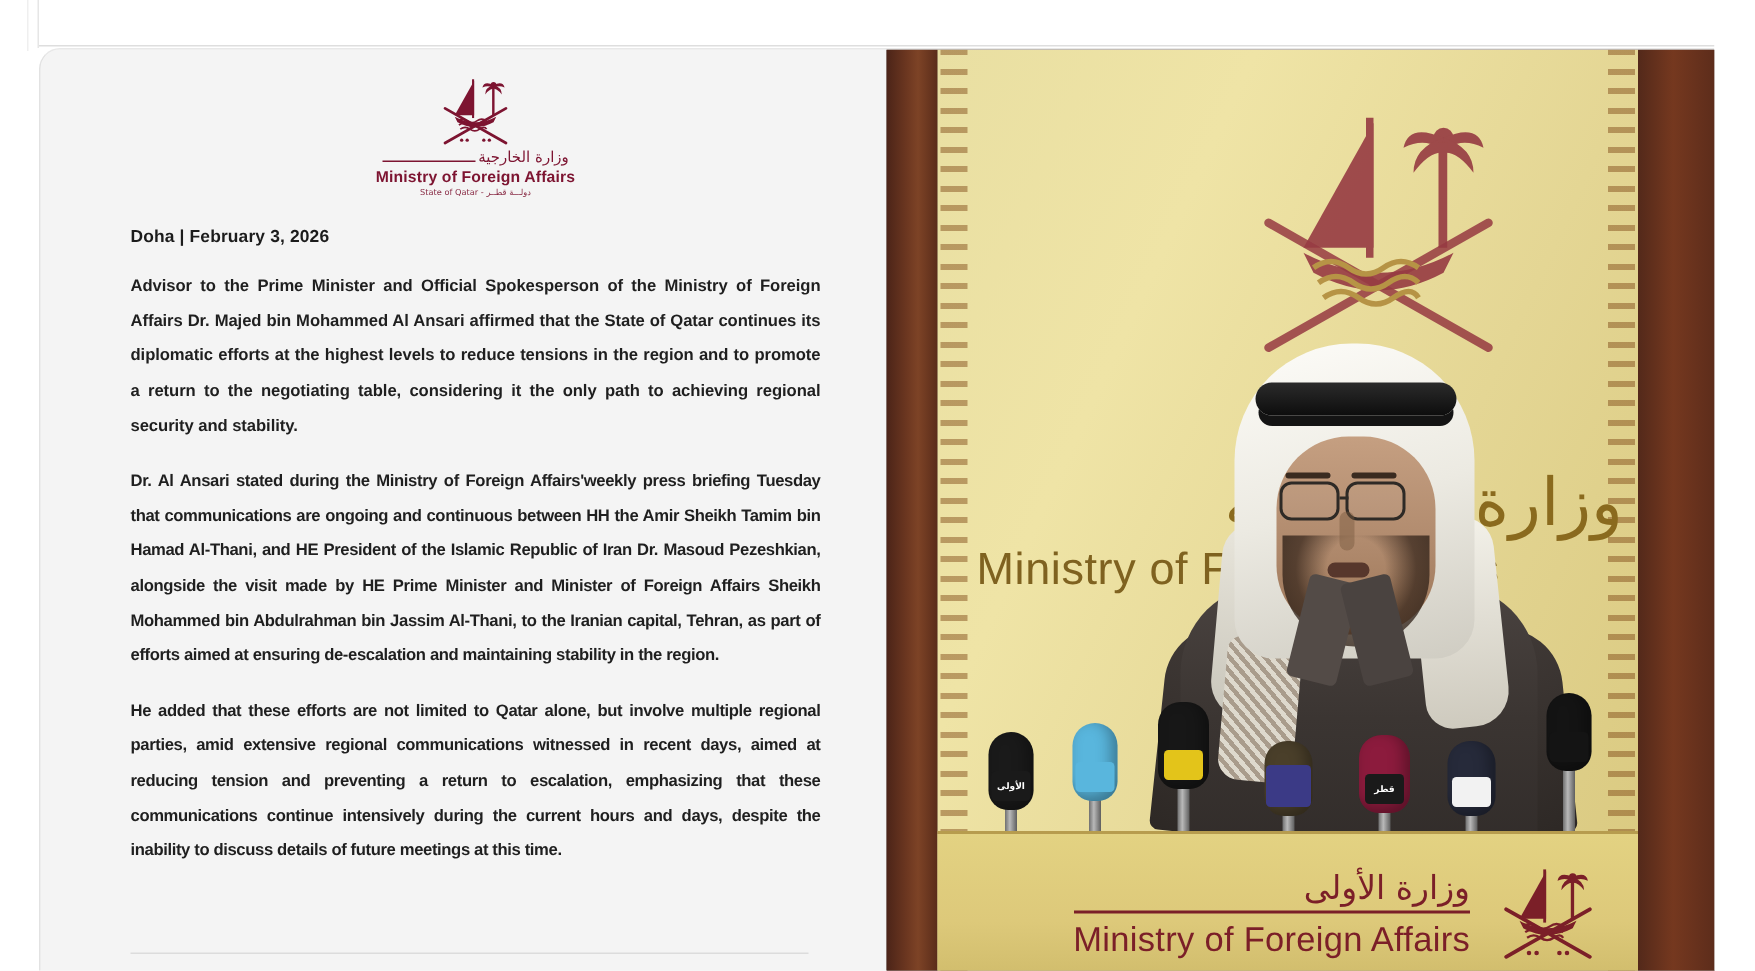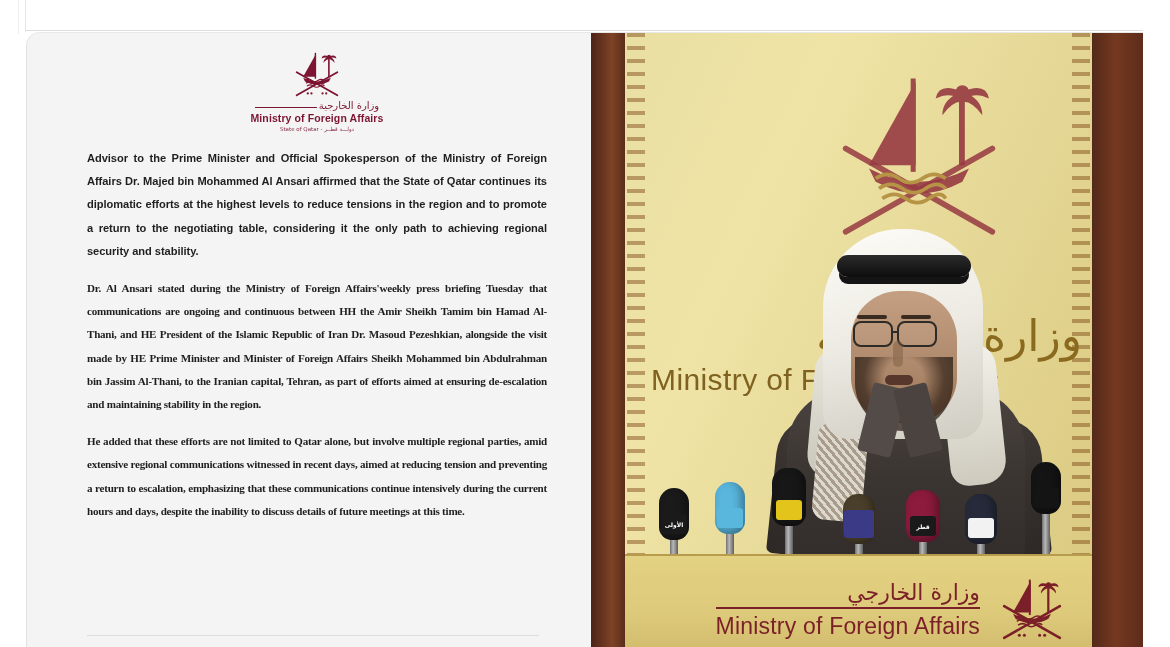--- a/index.html
+++ b/index.html
@@ -150,21 +150,21 @@
   .para {
     margin-top: 14px;
     color: #1f1f1f;
     font-size: 11.1px;
     line-height: 23.2px;
     text-align: justify;
     text-justify: inter-word;
     font-weight: bold;
     letter-spacing: -.05px;
   }
-  .para.tight { letter-spacing: -.25px; font-family: Liberation Serif, serif; }
+  .para.tight { letter-spacing: -.25px; }
 
   
   #bottom-divider {
     position: absolute;
     left: 60px;
     bottom: 26px;
     width: 452px;
     height: 1px;
     background: #dcdcdc;
   }
@@ -390,20 +390,21 @@
 
         <div id="logo-ar-row">
           <span id="logo-rule"></span>
           <span class="logo-ar">وزارة الخارجية</span>
         </div>
         <div id="logo-en">Ministry of Foreign Affairs</div>
         <div id="logo-sub">State of Qatar - دولـــة قطــر</div>
       </div>
 
 
+      <div id="dateline">Doha | February 3, 2026</div>
 
       <p class="para">Advisor to the Prime Minister and Official Spokesperson of the Ministry of Foreign Affairs Dr. Majed bin Mohammed Al Ansari affirmed that the State of Qatar continues its diplomatic efforts at the highest levels to reduce tensions in the region and to promote a return to the negotiating table, considering it the only path to achieving regional security and stability.</p>
       <p class="para tight">Dr. Al Ansari stated during the Ministry of Foreign Affairs'weekly press briefing Tuesday that communications are ongoing and continuous between HH the Amir Sheikh Tamim bin Hamad Al-Thani, and HE President of the Islamic Republic of Iran Dr. Masoud Pezeshkian, alongside the visit made by HE Prime Minister and Minister of Foreign Affairs Sheikh Mohammed bin Abdulrahman bin Jassim Al-Thani, to the Iranian capital, Tehran, as part of efforts aimed at ensuring de-escalation and maintaining stability in the region.</p>
       <p class="para tight">He added that these efforts are not limited to Qatar alone, but involve multiple regional parties, amid extensive regional communications witnessed in recent days, aimed at reducing tension and preventing a return to escalation, emphasizing that these communications continue intensively during the current hours and days, despite the inability to discuss details of future meetings at this time.</p>
 
       <div id="bottom-divider"></div>
     </div>
 
     <div id="photo-col">
       <div id="photo">
@@ -496,21 +497,21 @@
           <div class="mic" style="left:396px;bottom:30px;width:38px;height:150px;">
             <span class="stem"></span>
             <span class="head" style="background:#141414;"></span>
             <span class="flag" style="background:#141414;"></span>
           </div>
         </div>
 
         <div id="podium">
           <div id="podium-logo">
             <div id="podium-text">
-              <div id="podium-ar">وزارة الخارجي</div>
+              <div id="podium-ar">وزارة الأولى</div>
               <div id="podium-en">Ministry of Foreign Affairs</div>
             </div>
             <svg id="podium-mark" viewBox="0 0 120 104">
               <g fill="none" stroke="#7b1f28" stroke-width="4" stroke-linecap="round">
                 <line x1="16" y1="46" x2="104" y2="96"></line>
                 <line x1="104" y1="46" x2="16" y2="96"></line>
               </g>
               <g fill="#7b1f28">
                 <path d="M58 6 L58 56 L30 56 Z"></path>
                 <rect x="55" y="4" width="3" height="56"></rect>

